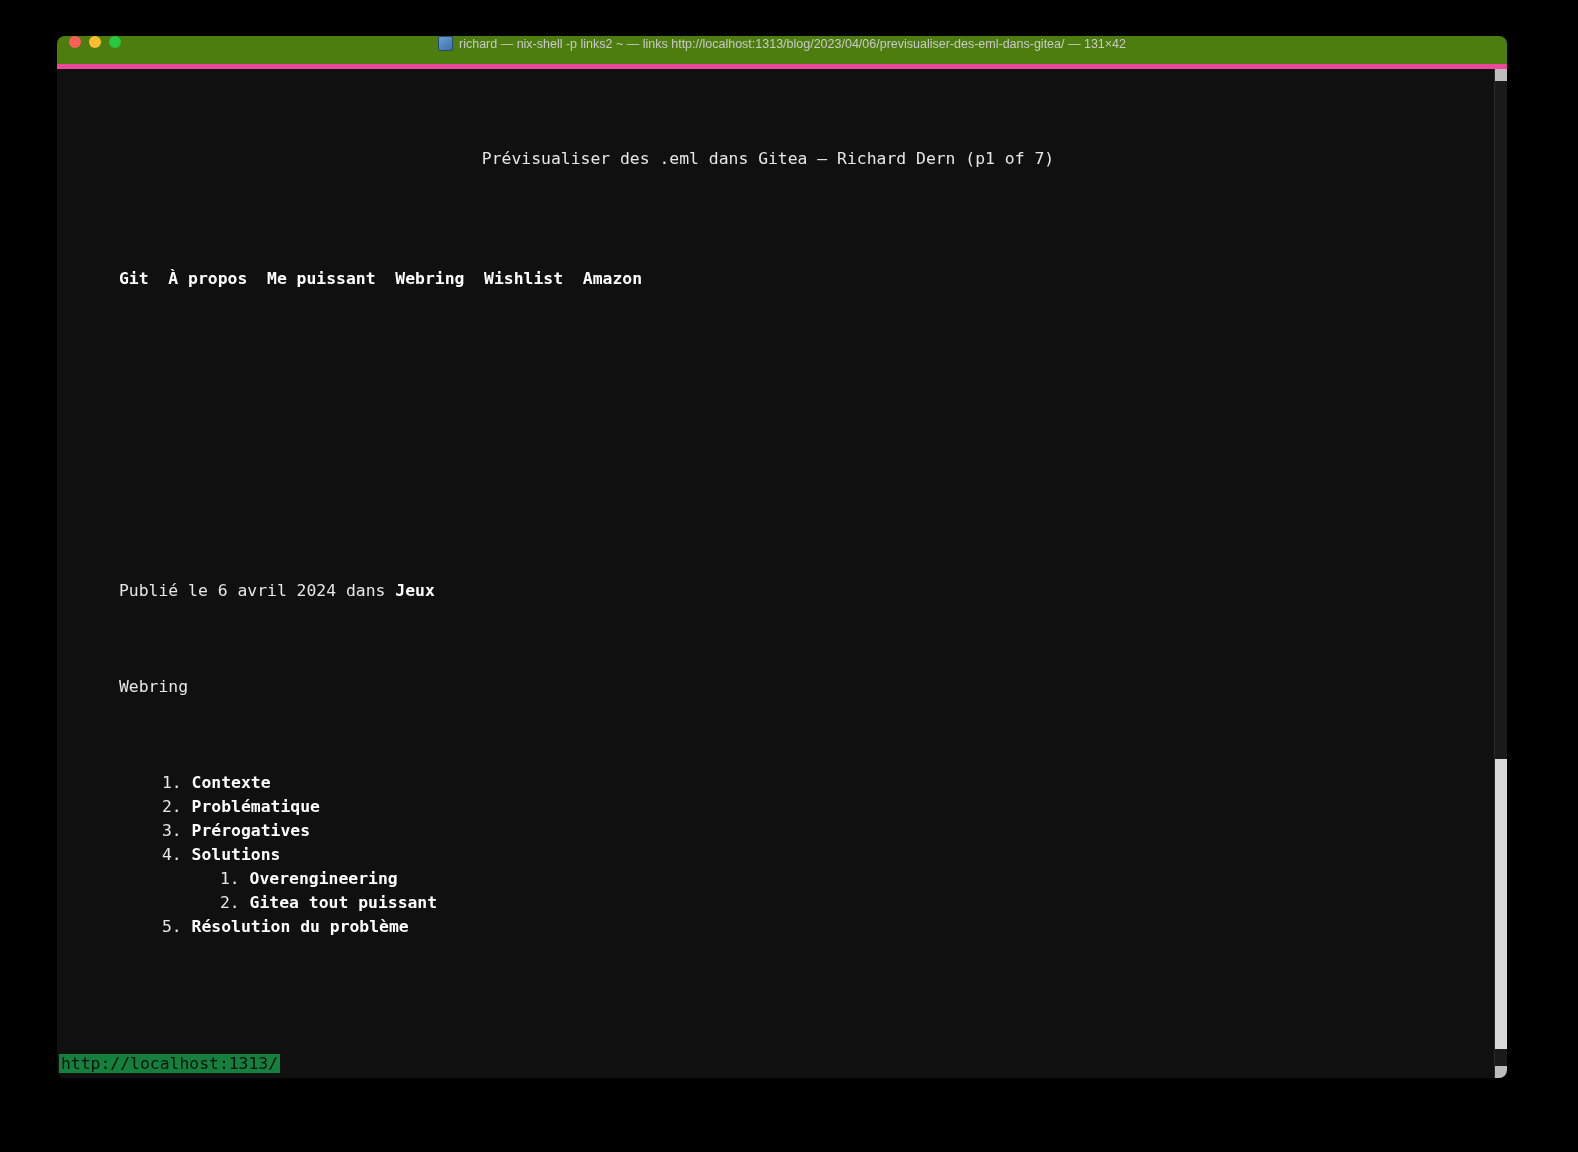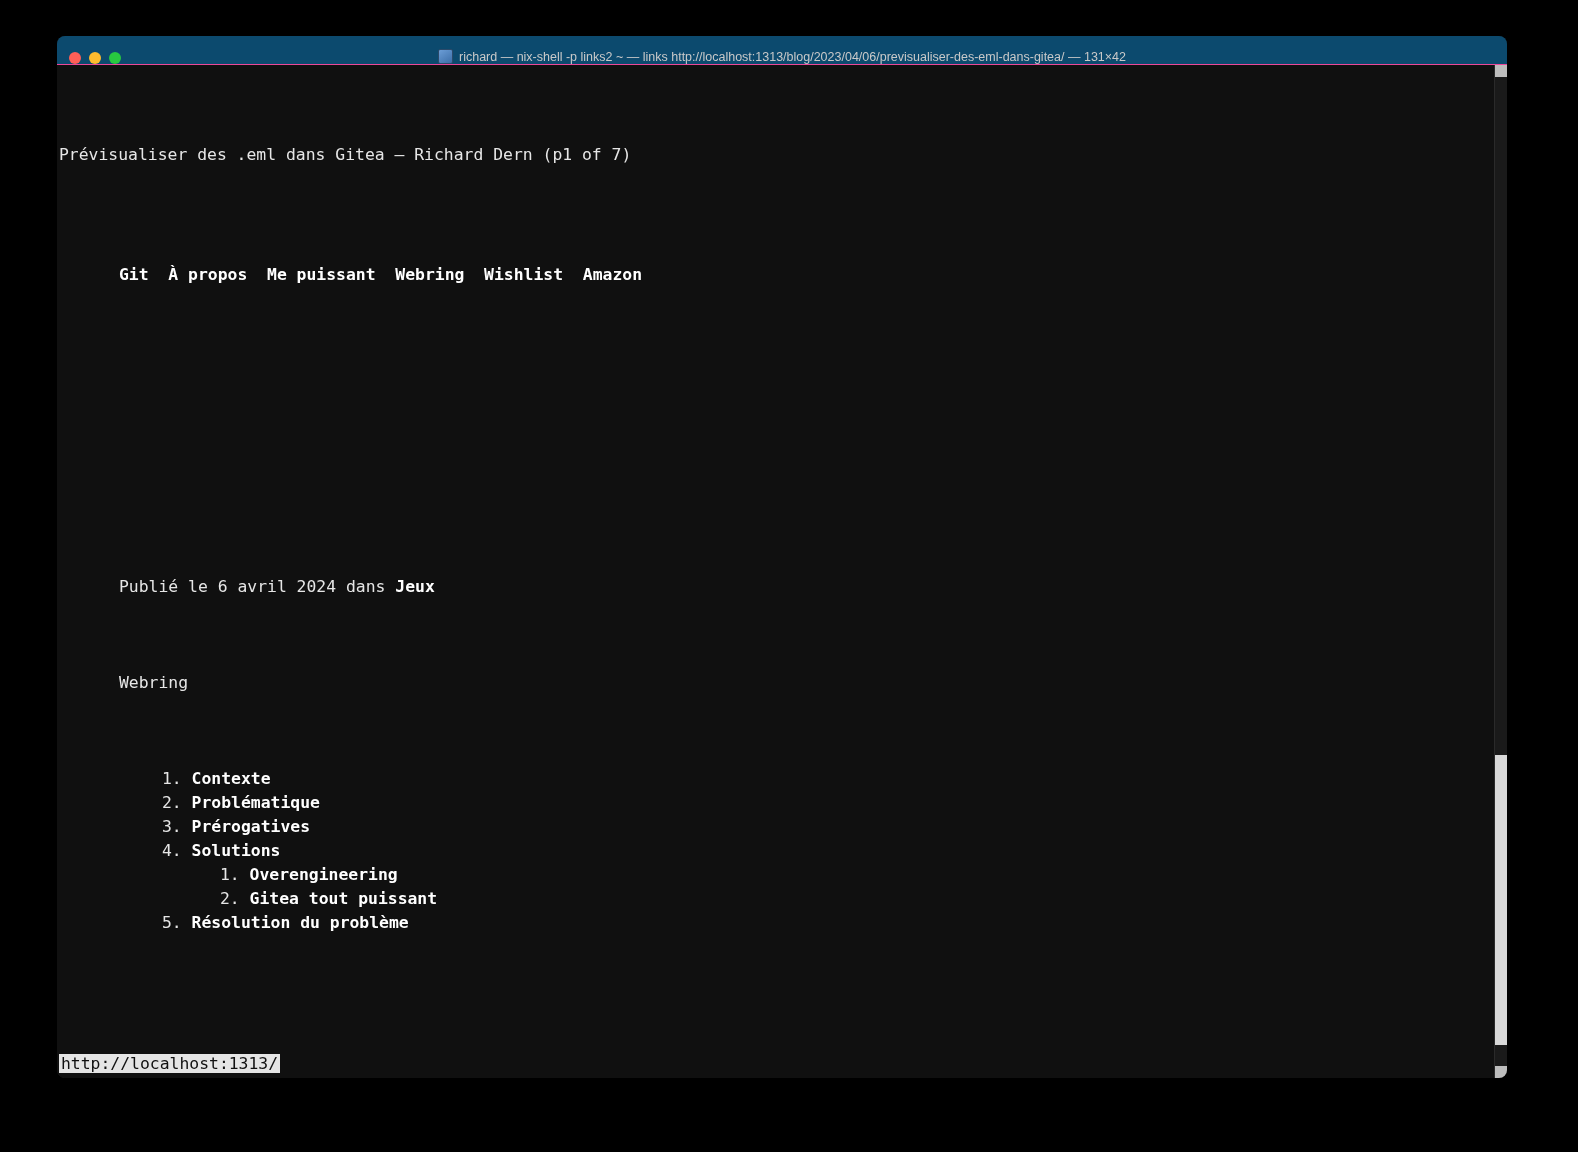--- a/index.html
+++ b/index.html
@@ -21,24 +21,24 @@
     background: #1c1c1c;
     border-radius: 8px;
     box-shadow: 0 10px 40px rgba(0,0,0,0.8);
     overflow: hidden;
     display: flex;
     flex-direction: column;
   }
 
   #titlebar {
     height: 28px;
-    background: #0c4a6e;
-    border-bottom: 1px solid #ec4899;
-    display: flex;
-    align-items: flex-end;
+    background: #4d7c0f;
+    border-bottom: 5px solid #ec4899;
+    display: flex;
+    align-items: flex-start;
     position: relative;
     flex: 0 0 auto;
   }
 
   .traffic {
     display: flex;
     gap: 8px;
     margin-left: 12px;
   }
   .dot {
@@ -93,21 +93,21 @@
     height: 24px;
     font-family: "DejaVu Sans Mono", monospace;
     letter-spacing: 0px;
   }
 
   .pad-l { padding-left: 60px; }
 
   b, .bold { font-weight: bold; color: #ffffff; }
 
   .right-head {
-    text-align: left;
+    text-align: center;
     padding-right: 30px;
     color: #e6e6e6;
   }
 
   .menu {
     padding-left: 60px;
     color: #ffffff;
     font-weight: bold;
   }
 
@@ -128,21 +128,21 @@
 
   #statusbar {
     position: absolute;
     left: 0;
     bottom: 2px;
     height: 24px;
     line-height: 24px;
     padding-left: 2px;
   }
   #status-url {
-    background: #e5e5e5;
+    background: #15803d;
     color: #101010;
     font-family: "DejaVu Sans Mono", monospace;
     font-size: 16.4px;
     padding: 0 2px;
   }
 
   
   #scrollbar {
     position: absolute;
     top: 0;

